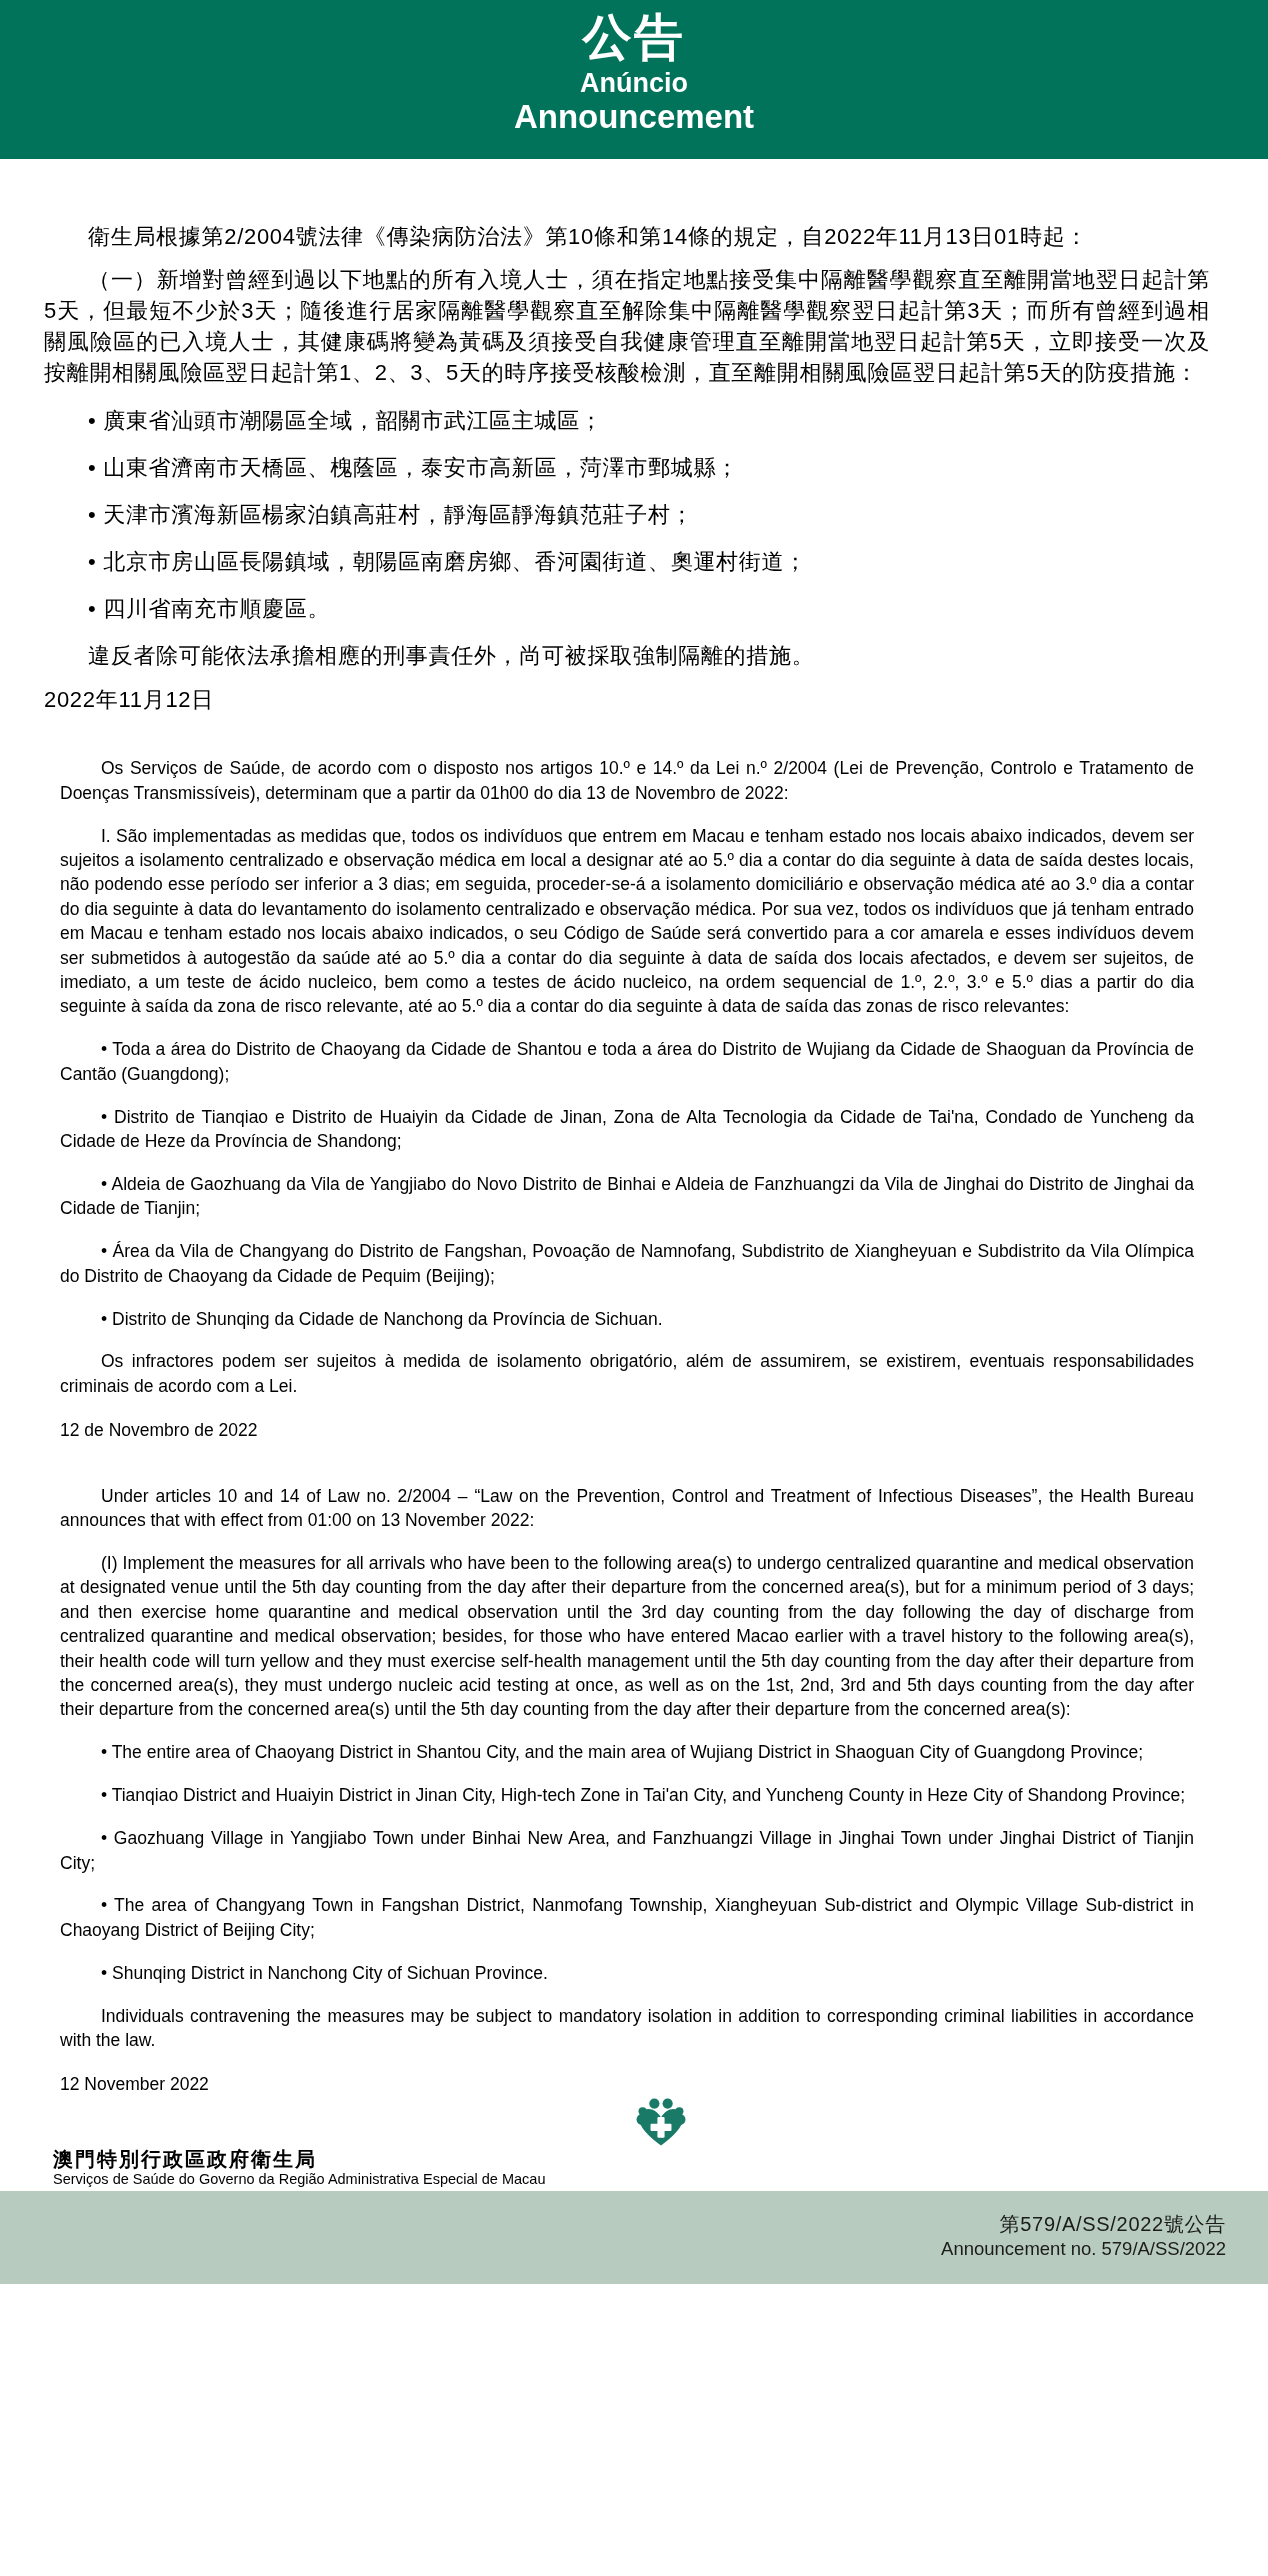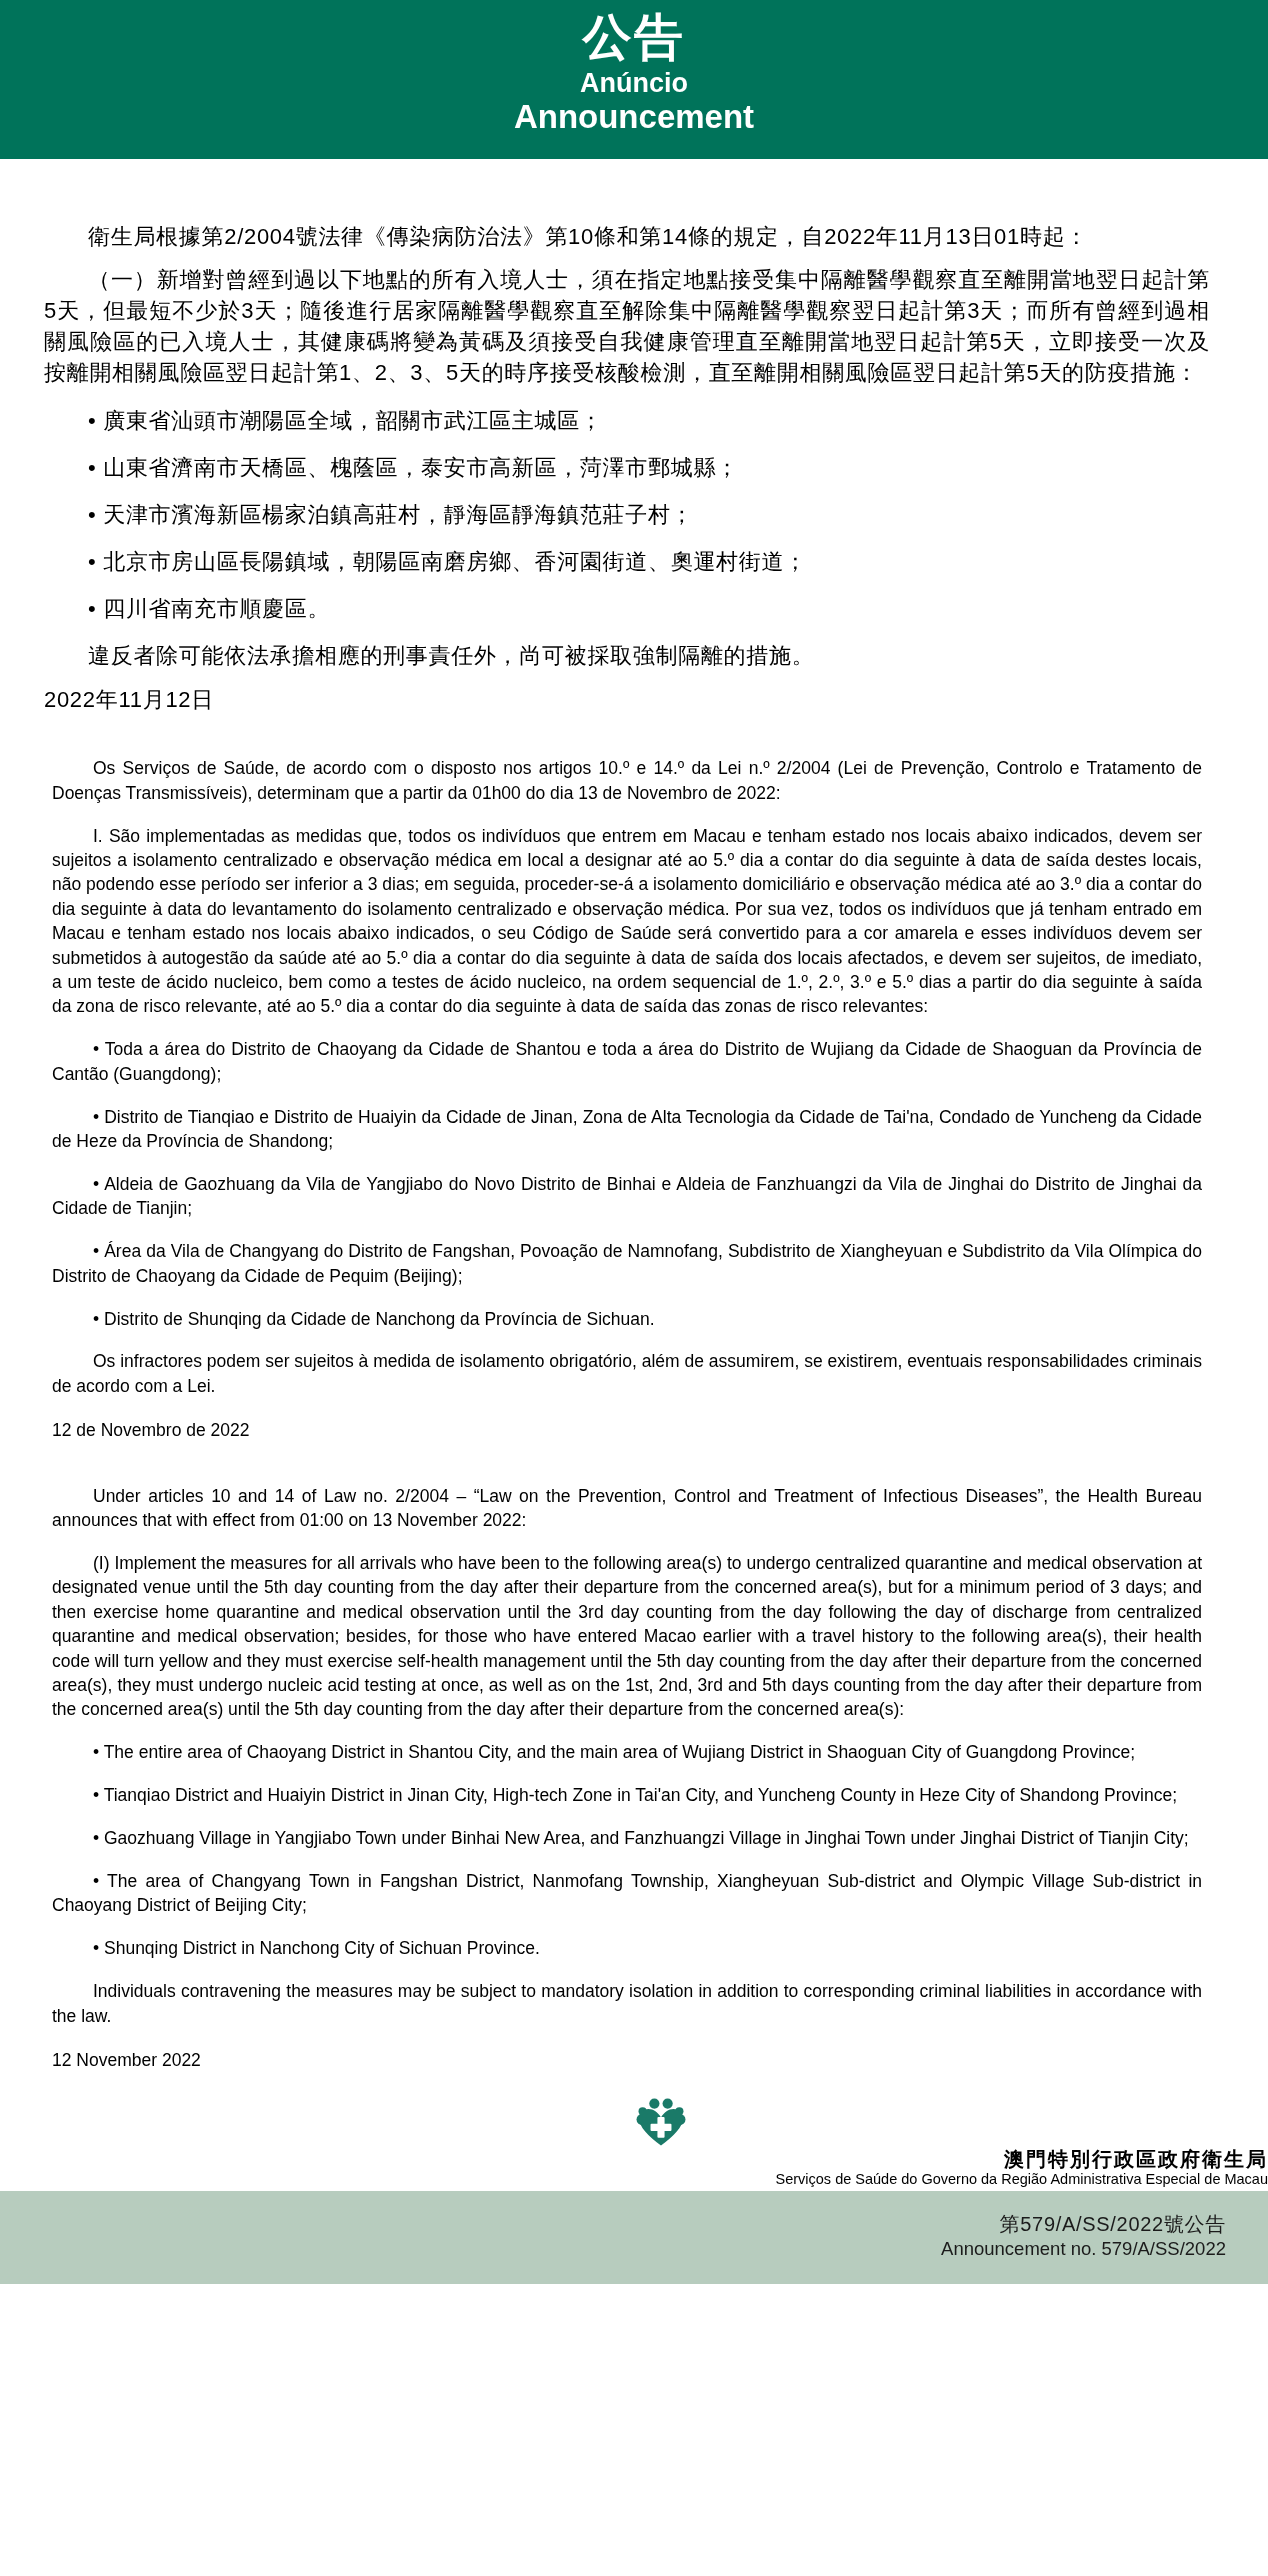--- a/index.html
+++ b/index.html
@@ -42,33 +42,33 @@
   }
   .zh-block{font-size:22px;line-height:31px;letter-spacing:0.7px;}
   .zh-block p{margin:0;text-align:justify;}
   .zh-intro{text-indent:44px;margin-bottom:12px !important;}
   .zh-measure{text-indent:44px;margin-bottom:17px !important;}
   .zh-bullet{text-indent:44px;margin-bottom:16px !important;}
   .zh-penalty{text-indent:44px;margin-bottom:13.2px !important;}
   .zh-date{text-align:center;margin-top:1.3px !important;}
 
   .latin-block{font-size:17.5px;line-height:24.4px;margin-top:41px;}
-  .latin-block p{margin:8px;text-align:justify;}
+  .latin-block p{margin:16px;text-align:justify;}
   .l-intro{text-indent:41px;margin-bottom:18.5px !important;}
   .l-measure{text-indent:41px;margin-bottom:18.5px !important;}
   .l-bullet{text-indent:41px;margin-bottom:18.5px !important;}
   .l-penalty{text-indent:41px;margin-bottom:20px !important;}
   .l-date{text-align:left !important;}
 
   
   .footer{
     position:absolute;left:0;right:0;bottom:0;
   }
   .agency{
-    text-align:right;
+    text-align:left;
     padding-left:53px; 
   }
   .agency .logo{display:block;margin:0 auto 1.3px auto;}
   .agency-zh{
     font-size:20px;
     font-weight:bold;
     line-height:22.5px;
     letter-spacing:2px;
   }
   .agency-pt{

